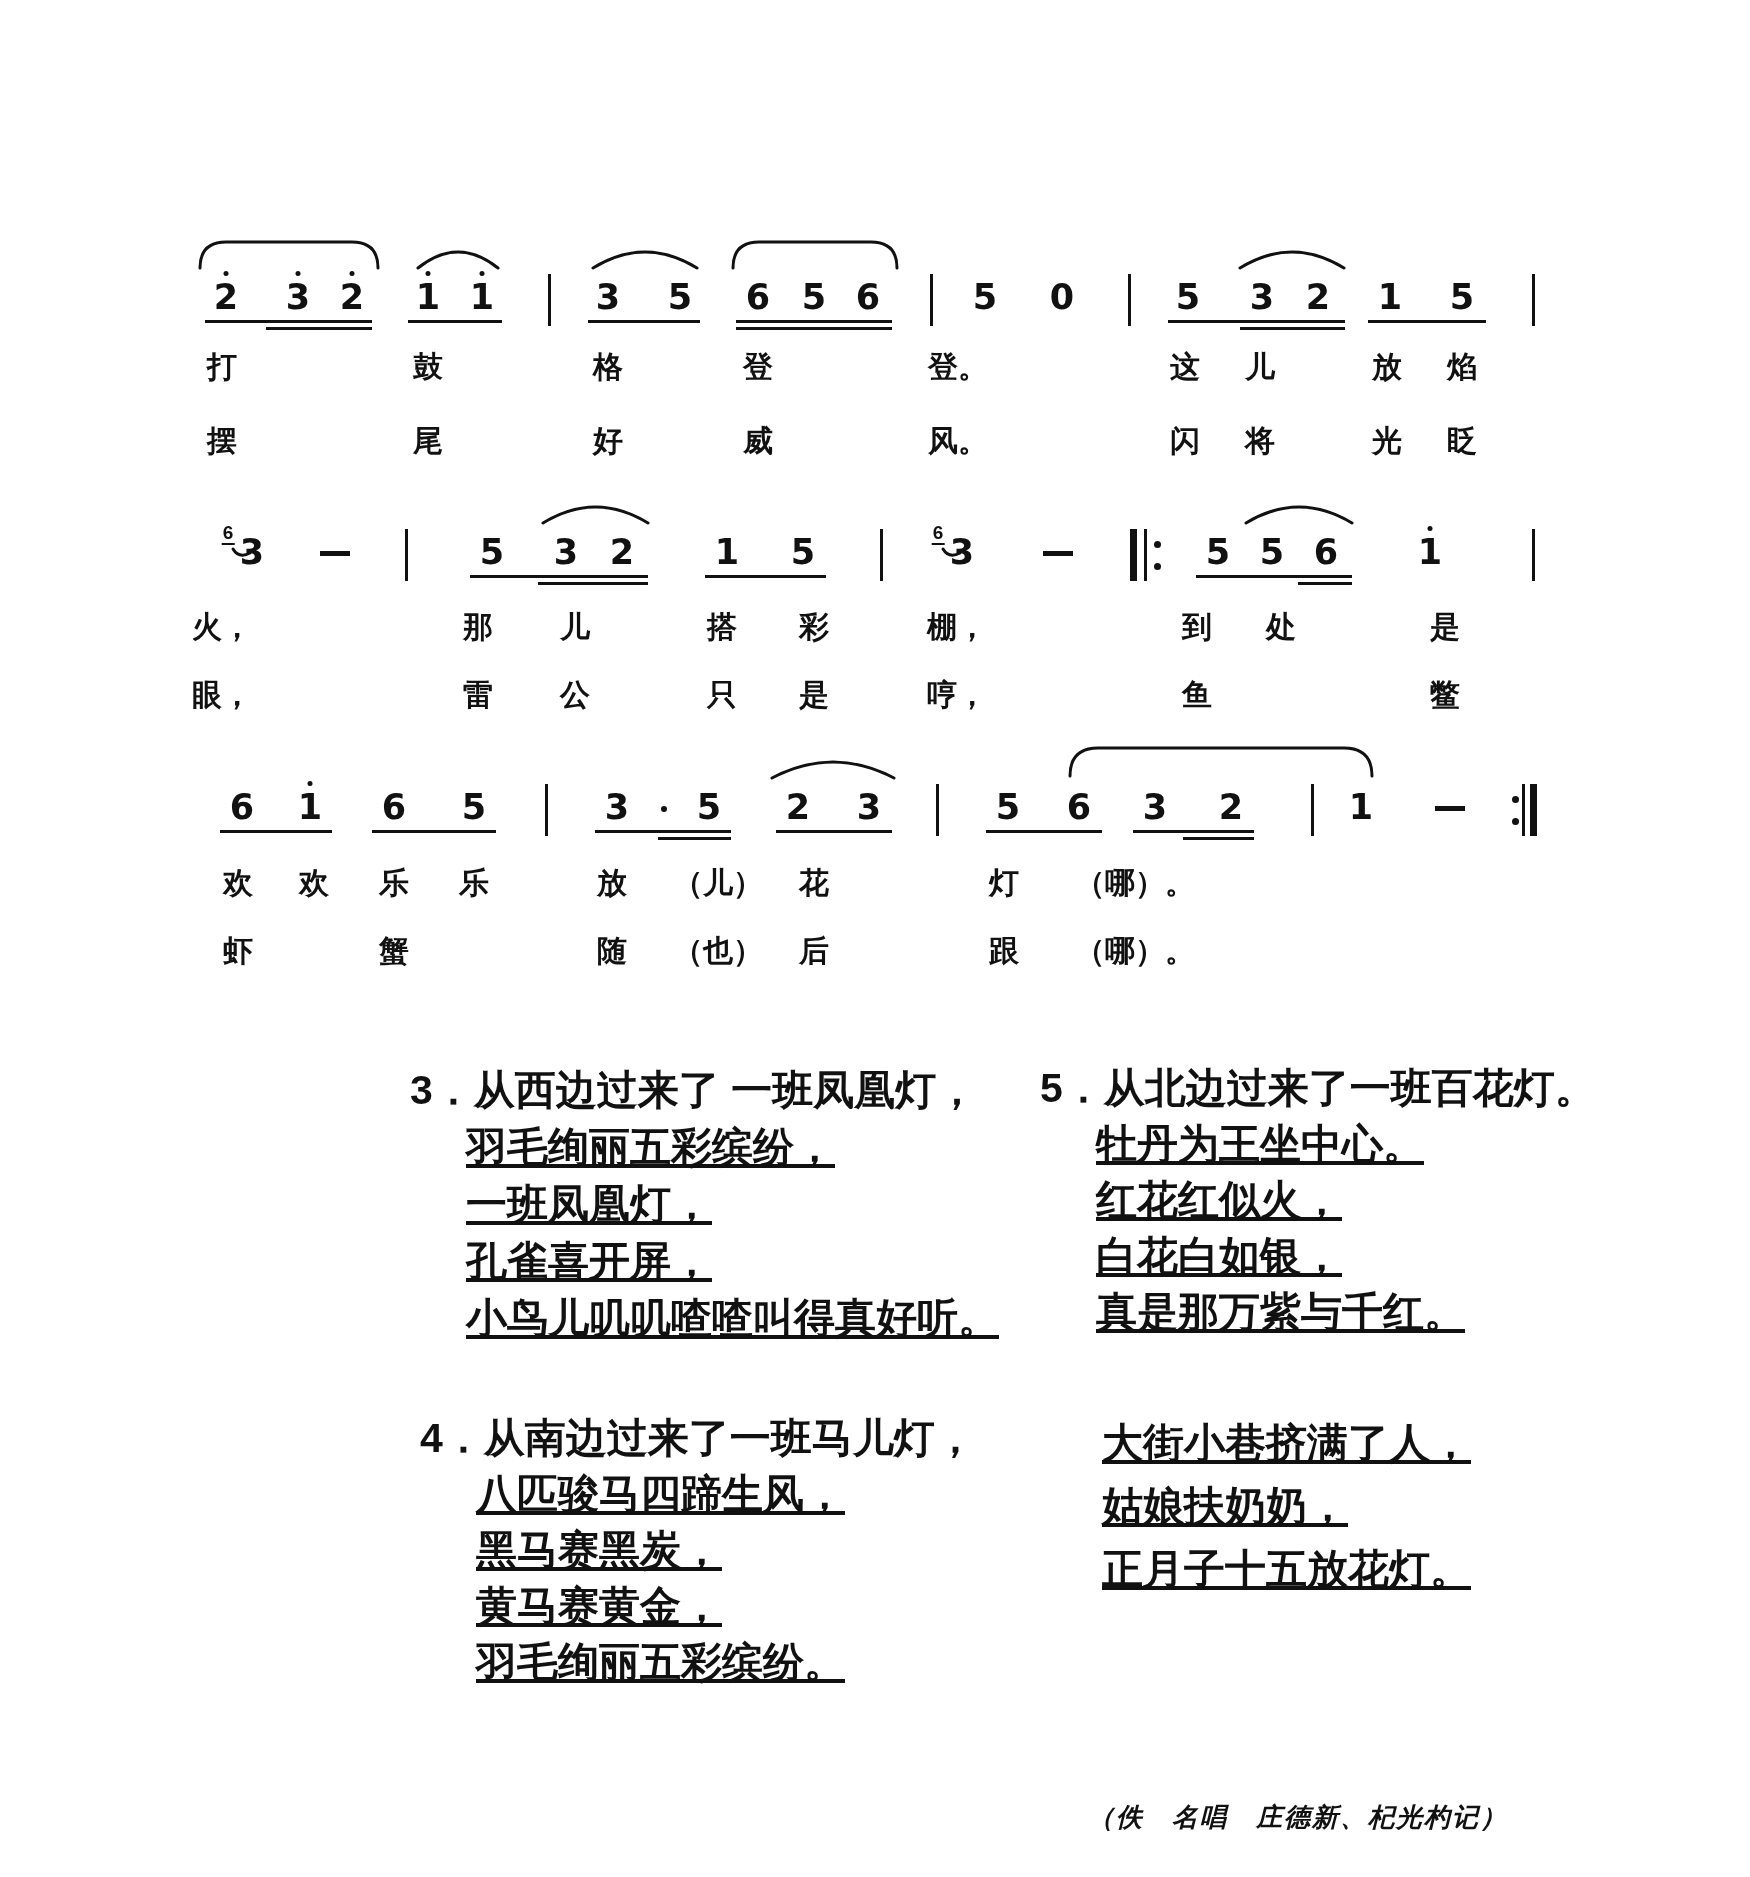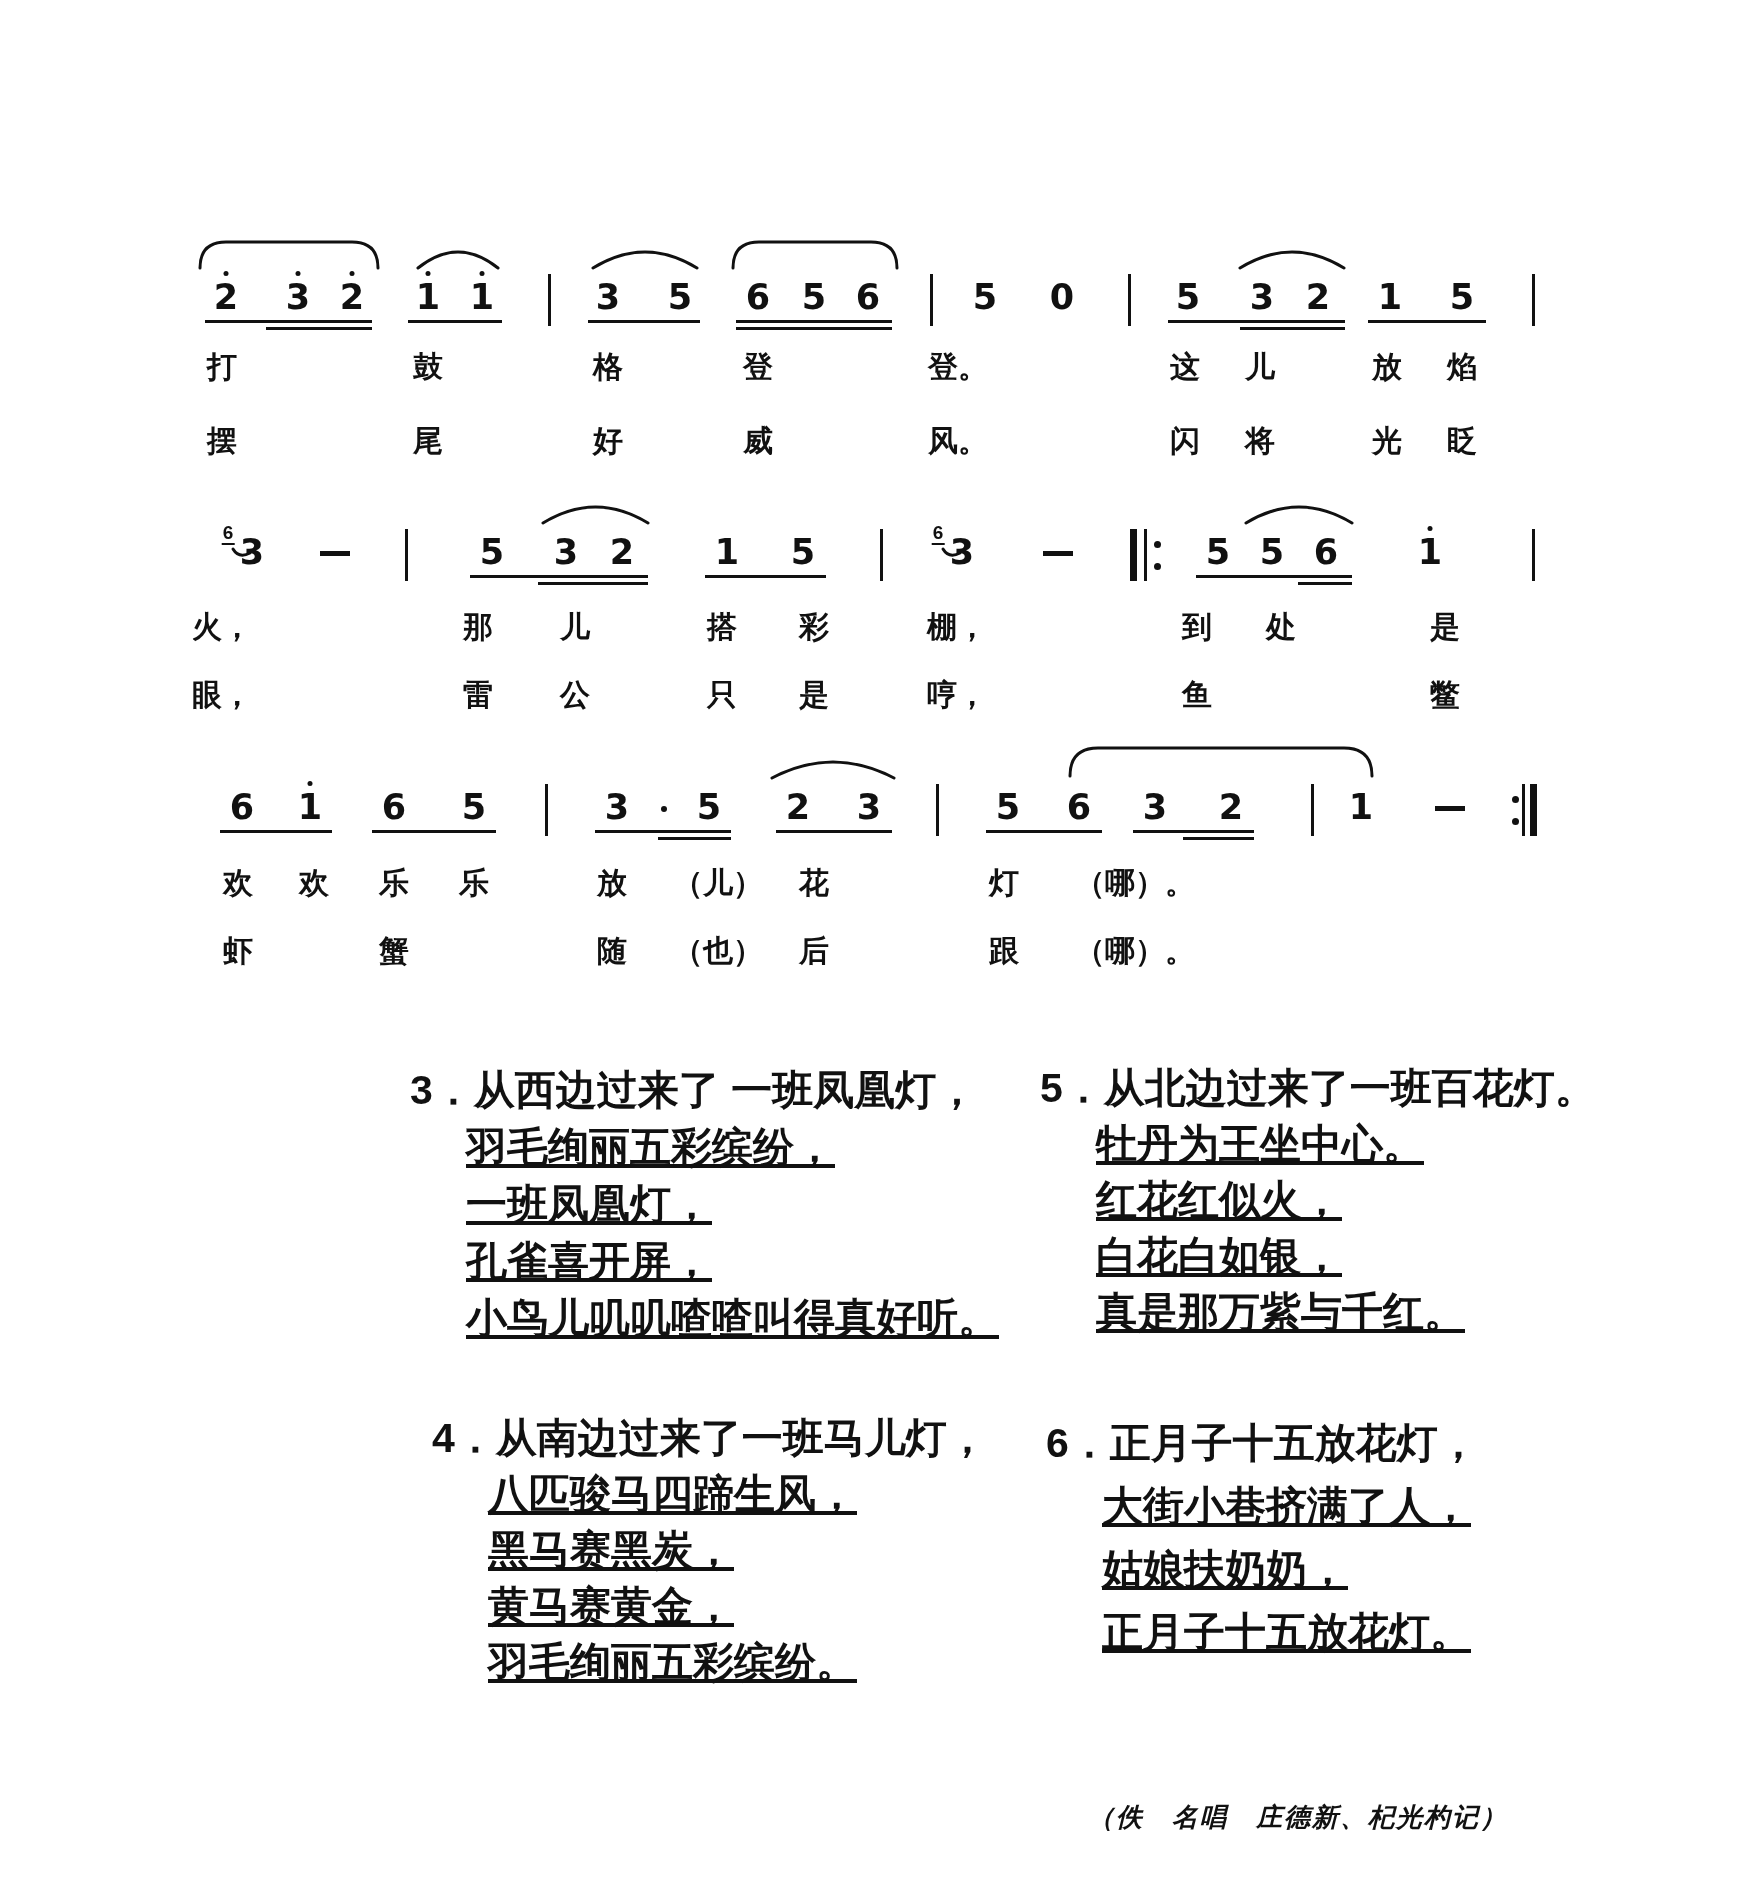--- a/index.html
+++ b/index.html
@@ -211,35 +211,34 @@
       <div class="lyr" style="left: 1135px; top: 934px;">（哪）。</div>
     </div>
   <div id="verses">
       <div class="verse" style="left: 410px; top: 1062px; line-height: 57px;">
         <div class="vline">3．从西边过来了 一班凤凰灯，</div>
         <div class="vline cont">羽毛绚丽五彩缤纷，</div>
         <div class="vline cont">一班凤凰灯，</div>
         <div class="vline cont">孔雀喜开屏，</div>
         <div class="vline cont">小鸟儿叽叽喳喳叫得真好听。</div>
       </div>
-      <div class="verse" style="left: 420px; top: 1410px; line-height: 56px; margin-left: 12px;">
+      <div class="verse" style="left: 420px; top: 1410px; line-height: 56px;">
         <div class="vline">4．从南边过来了一班马儿灯，</div>
         <div class="vline cont">八匹骏马四蹄生风，</div>
         <div class="vline cont">黑马赛黑炭，</div>
         <div class="vline cont">黄马赛黄金，</div>
         <div class="vline cont">羽毛绚丽五彩缤纷。</div>
       </div>
       <div class="verse" style="left: 1040px; top: 1060px; line-height: 56px;">
         <div class="vline">5．从北边过来了一班百花灯。</div>
         <div class="vline cont">牡丹为王坐中心。</div>
         <div class="vline cont">红花红似火，</div>
         <div class="vline cont">白花白如银，</div>
         <div class="vline cont">真是那万紫与千红。</div>
       </div>
       <div class="verse" style="left: 1046px; top: 1412px; line-height: 63px;">
-        <div class="vline">6．正月子十五放花灯，</div>
         <div class="vline cont">大街小巷挤满了人，</div>
         <div class="vline cont">姑娘扶奶奶，</div>
         <div class="vline cont">正月子十五放花灯。</div>
       </div>
     </div>
   <div id="attribution">（佚　名唱　庄德新、杞光杓记）</div>
 </div>
 
 </body></html>

